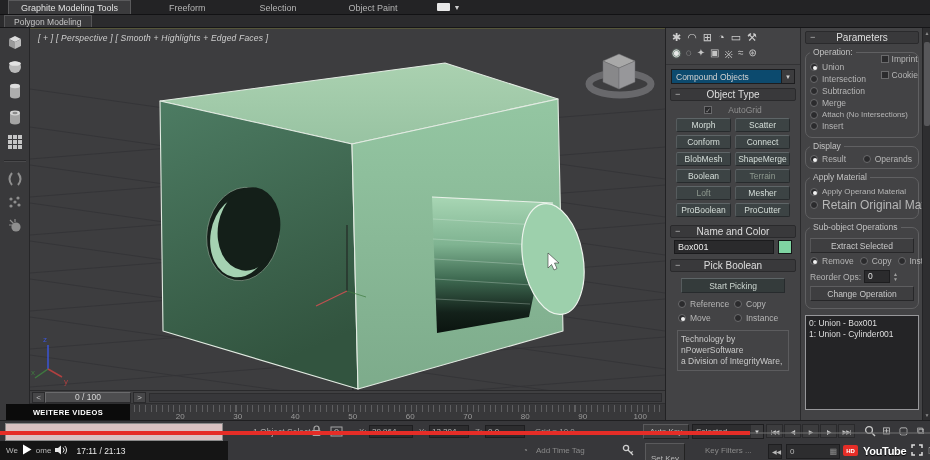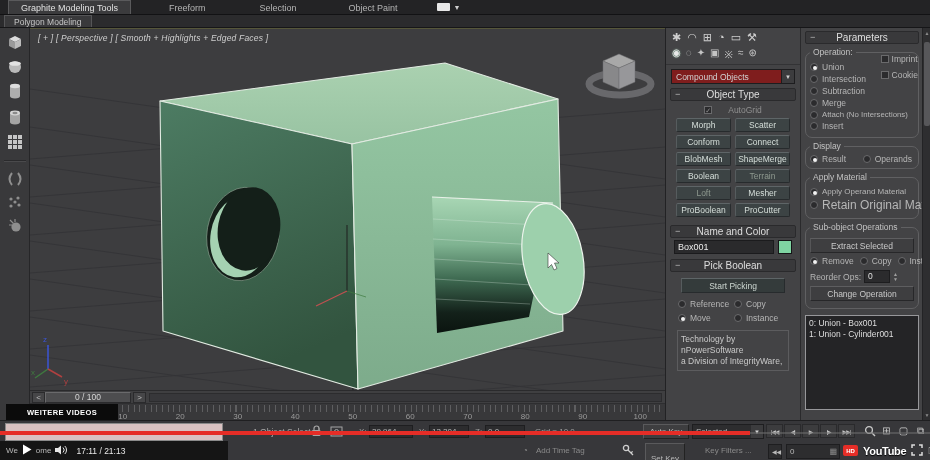--- a/index.html
+++ b/index.html
@@ -55,21 +55,21 @@
                     display:flex; align-items:center; justify-content:center; }
   .navicons { position:absolute; left:862px; top:2px; display:flex; gap:2px; }
   .navicons .nicon { width:15px; height:15px; display:flex; align-items:center; justify-content:center; color:#c9c9c9; font-size:10px; }
   .dimtxt { color:#8a8a8a; }
 
   
   .cmdpanel { left:665px; top:28px; width:135px; height:392px; background:#434345; border-left:1px solid #222224; }
   .cp-tabs { display:flex; gap:6px; padding:3px 6px 1px; font-size:11px; color:#cfcfcf; }
   .cp-cats { display:flex; gap:5px; padding:2px 6px 3px; font-size:10px; color:#c4c4c4; border-bottom:1px solid #333335; }
   .cp-cats .cat.active { color:#e8e8e8; text-shadow:0 0 2px #9fd4b5; }
-  .cp-drop { margin:4px 5px; height:15px; background:#7f1d1d; border:1px solid #1d1d1f; display:flex; align-items:center; }
+  .cp-drop { margin:4px 5px; height:15px; background:#0c4a6e; border:1px solid #1d1d1f; display:flex; align-items:center; }
   .cp-drop .dval { flex:1; color:#d2d2d2; font-size:8.5px; padding-left:4px; }
   .cp-drop .darr { width:13px; height:100%; background:#3c3c3e; border-left:1px solid #1d1d1f; color:#d0d0d0; font-size:6px; display:flex; align-items:center; justify-content:center; }
   .rollout { margin:3px 4px 0; }
   .ro-head { height:13px; background:#39393b; border:1px solid #2a2a2c; border-radius:2px; display:flex; align-items:center; position:relative; }
   .ro-head .minus { position:absolute; left:4px; color:#c0c0c0; font-size:9px; line-height:9px; }
   .ro-head .ro-title { flex:1; text-align:center; color:#dedede; font-size:10px; }
   .ro-body { padding:4px 2px 5px; }
   .agrow { display:flex; align-items:center; gap:16px; justify-content:center; padding-bottom:3px; }
   .checkbox { width:8px; height:8px; background:#2b2b2d; border:1px solid #6a6a6c; font-size:7px; line-height:7px; color:#909090; text-align:center; }
   .aglabel { color:#8f8f8f; font-size:8.5px; }
@@ -106,21 +106,21 @@
   .spinfield { width:26px; height:13px; background:#2b2b2d; border:1px solid #1d1d1f; color:#e0e0e0; font-size:8.5px; padding-left:3px; }
   .spinner { display:flex; flex-direction:column; gap:0; }
   .spinner span { font-size:5px; color:#a0a0a0; line-height:5px; }
   .operandlist { margin:6px 4px; height:95px; background:#242426; border:1px solid #97979a; padding:2px 3px; }
   .operandlist div { color:#dedede; font-size:8.5px; line-height:1.35; white-space:nowrap; }
   .scrollbar { position:absolute; right:0; top:0; width:8px; height:392px; background:#2e2e30; border-left:1px solid #232325; }
   .scrollbar .thumb { position:absolute; left:1px; top:14px; width:6px; height:84px; background:#57575a; border-radius:2px; }
   .scrollbar .sarr { position:absolute; left:0; width:8px; color:#8a8a8a; font-size:5px; text-align:center; }
 
   
-  .yt-badge { left:6px; top:404px; width:112px; height:16px; background:#0b0b0b; color:#fff; font-size:7.5px; font-weight:bold;
+  .yt-badge { left:6px; top:404px; width:124px; height:16px; background:#0b0b0b; color:#fff; font-size:7.5px; font-weight:bold;
               letter-spacing:.4px; display:flex; align-items:center; justify-content:center; z-index:30; }
   .listener { left:5px; top:423px; width:218px; height:18px; background:#d9c2c2; border:1px solid #8a8a8a; z-index:24; }
   .yt-progress-track { left:0; top:432px; width:930px; height:2px; background:rgba(110,110,110,.55); z-index:26; }
   .yt-progress { left:0; top:431px; width:750px; height:4px; z-index:27; }
   .yt-controls { left:0; top:441px; width:228px; height:19px; background:#151515; z-index:28; display:flex; align-items:center; gap:4px; padding:0 6px; }
   .yt-frag { color:#b9b9b9; font-size:8px; }
   .yt-time { color:#e8e8e8; font-size:8.5px; margin-left:4px; white-space:nowrap; }
   .yt-right { left:843px; top:442px; height:17px; z-index:28; display:flex; align-items:center; gap:5px; }
   .hdbadge { width:15px; height:11px; border-radius:2px; color:#fff; font-size:6px; font-weight:bold; display:flex; align-items:center; justify-content:center; }
   .ytlogo { color:#fff; font-weight:bold; font-size:11px; letter-spacing:-.3px; text-shadow:0 1px 1px #000; }

